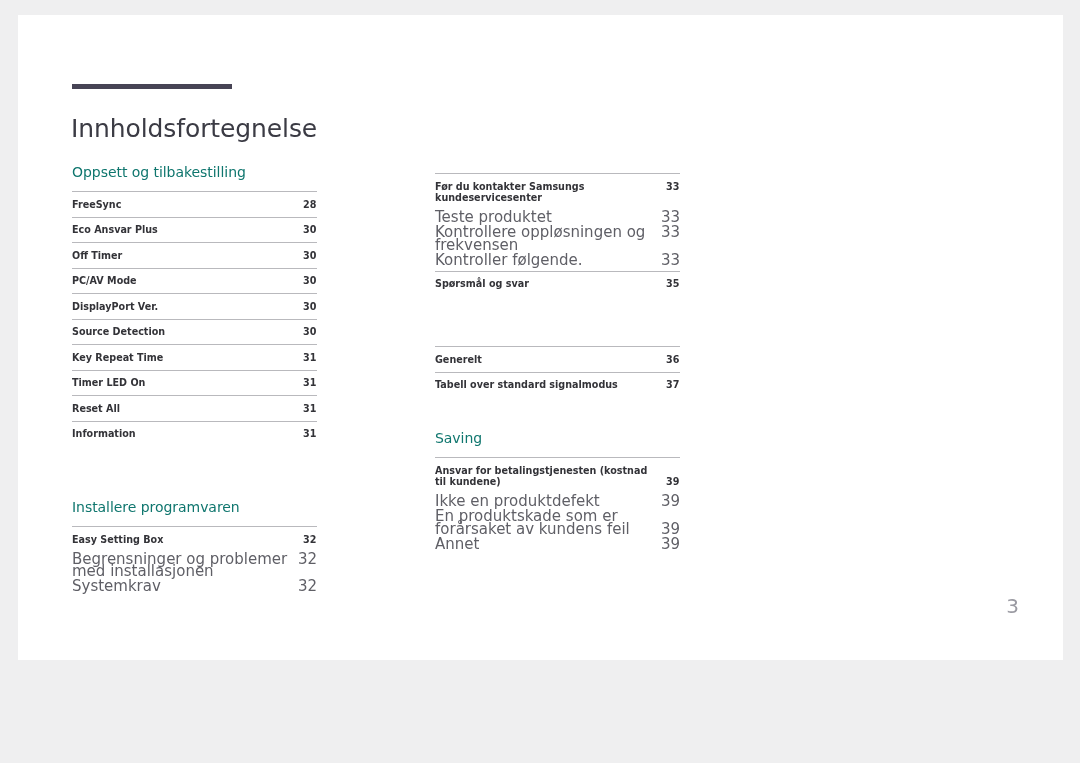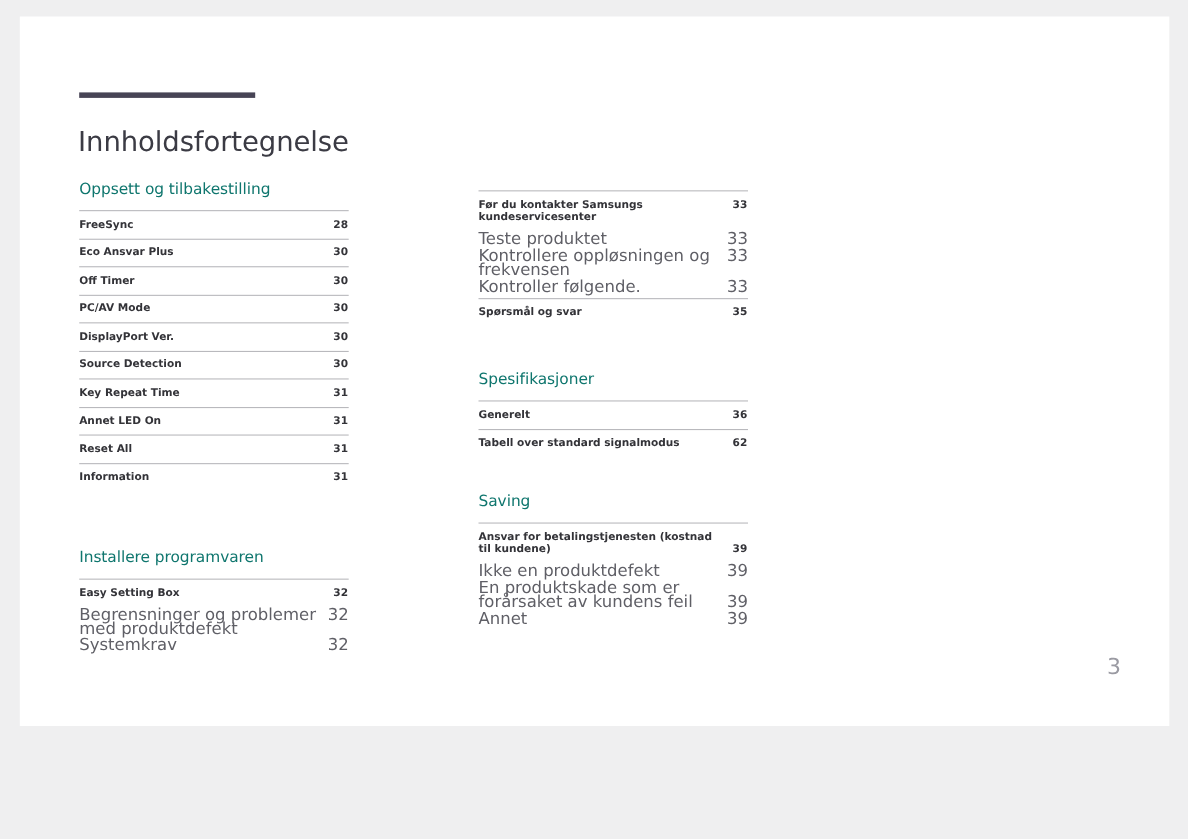--- a/index.html
+++ b/index.html
@@ -157,21 +157,21 @@
         </div>
         <div class="toc-entry main">
           <span class="t">Source Detection</span>
           <span class="p">30</span>
         </div>
         <div class="toc-entry main">
           <span class="t">Key Repeat Time</span>
           <span class="p">31</span>
         </div>
         <div class="toc-entry main">
-          <span class="t">Annet LED On</span>
+          <span class="t">Timer LED On</span>
           <span class="p">31</span>
         </div>
         <div class="toc-entry main">
           <span class="t">Reset All</span>
           <span class="p">31</span>
         </div>
         <div class="toc-entry main last">
           <span class="t">Information</span>
           <span class="p">31</span>
         </div>
@@ -182,21 +182,21 @@
 
     <div class="section">
       <div class="section-heading">Installere programvaren</div>
       <div class="toc-list">
         <div class="toc-entry main last">
           <span class="t">Easy Setting Box</span>
           <span class="p">32</span>
         </div>
         <div class="sub-group no-rule">
           <div class="toc-entry sub">
-            <span class="t">Begrensninger og problemer med produktdefekt</span>
+            <span class="t">Begrensninger og problemer med installasjonen</span>
             <span class="p">32</span>
           </div>
           <div class="toc-entry sub">
             <span class="t">Systemkrav</span>
             <span class="p">32</span>
           </div>
         </div>
       </div>
     </div>
 
@@ -227,29 +227,28 @@
         <div class="toc-entry main last">
           <span class="t">Spørsmål og svar</span>
           <span class="p">35</span>
         </div>
       </div>
     </div>
 
     <div class="gap-md"></div>
 
     <div class="section">
-      <div class="section-heading">Spesifikasjoner</div>
       <div class="toc-list">
         <div class="toc-entry main">
           <span class="t">Generelt</span>
           <span class="p">36</span>
         </div>
         <div class="toc-entry main last">
           <span class="t">Tabell over standard signalmodus</span>
-          <span class="p">62</span>
+          <span class="p">37</span>
         </div>
       </div>
     </div>
 
     <div class="gap-sm"></div>
 
     <div class="section">
       <div class="section-heading">Saving</div>
       <div class="toc-list">
         <div class="toc-entry main last wrap">

